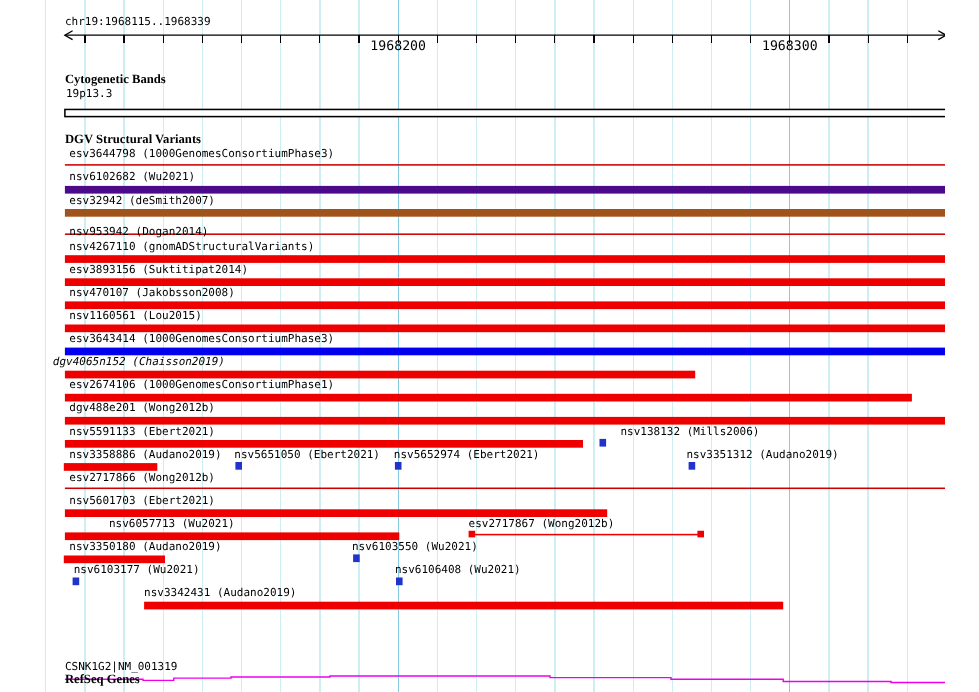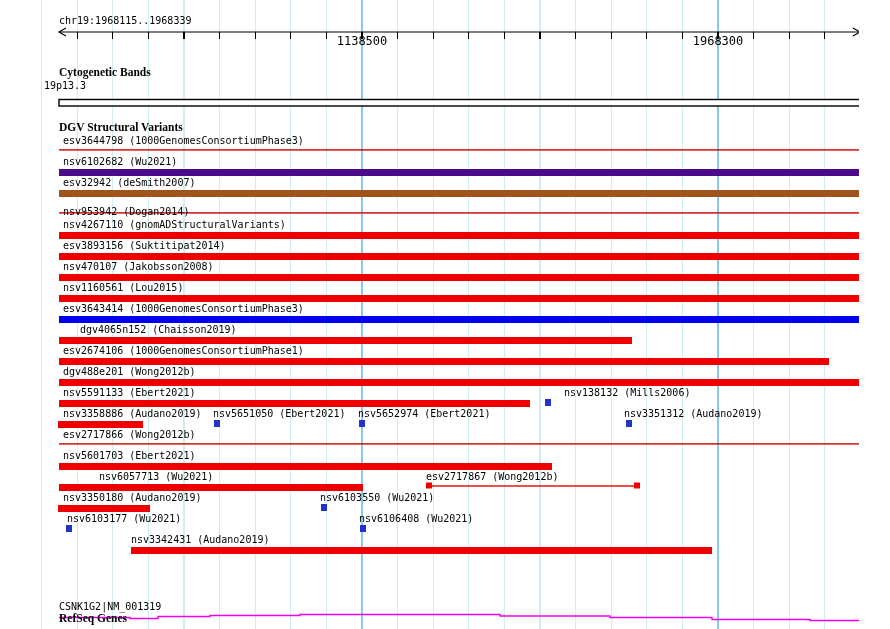--- a/index.html
+++ b/index.html
@@ -96,35 +96,35 @@
       <rect x="321" y="504" width="6" height="7" fill="#2233CC"></rect>
       <rect x="66" y="525" width="6" height="7" fill="#2233CC"></rect>
       <rect x="360" y="525" width="6" height="7" fill="#2233CC"></rect>
       <rect x="131" y="547" width="581" height="7" fill="#EE0000"></rect>
       <polyline points="59,617.5 130,617.5 130,618.5 158,618.5 158,616.5 210,616.5 210,615.5 300,615.5 300,614.5 500,614.5 500,616 610,616 610,617.5 712,617.5 712,619.5 810,619.5 810,620.5 860,620.5" fill="none" stroke="#EE00EE" stroke-width="1.3"></polyline>
     </svg>
 
   <div class="txt" style="left:59px;top:15px;">chr19:1968115..1968339</div>
 
   <div class="txt heading" style="left:59px;top:66px;">Cytogenetic Bands</div>
-  <div class="txt" style="left:44px;top:80px;">19p13.3</div>
+  <div class="txt" style="left:60px;top:80px;">19p13.3</div>
 
   <div class="txt heading" style="left:59px;top:121px;">DGV Structural Variants</div>
 
   <div id="labels">
       <div class="track-label" style="left: 63px; top: 135px;">esv3644798 (1000GenomesConsortiumPhase3)</div>
       <div class="track-label" style="left: 63px; top: 156px;">nsv6102682 (Wu2021)</div>
       <div class="track-label" style="left: 63px; top: 177px;">esv32942 (deSmith2007)</div>
       <div class="track-label" style="left: 63px; top: 206px;">nsv953942 (Dogan2014)</div>
       <div class="track-label" style="left: 63px; top: 219px;">nsv4267110 (gnomADStructuralVariants)</div>
       <div class="track-label" style="left: 63px; top: 240px;">esv3893156 (Suktitipat2014)</div>
       <div class="track-label" style="left: 63px; top: 261px;">nsv470107 (Jakobsson2008)</div>
       <div class="track-label" style="left: 63px; top: 282px;">nsv1160561 (Lou2015)</div>
       <div class="track-label" style="left: 63px; top: 303px;">esv3643414 (1000GenomesConsortiumPhase3)</div>
-      <div class="track-label" style="left: 80px; top: 324px;">dgv4065n152 (Chaisson2019)</div>
+      <div class="track-label" style="left: 48px; top: 324px; font-style: italic;">dgv4065n152 (Chaisson2019)</div>
       <div class="track-label" style="left: 63px; top: 345px;">esv2674106 (1000GenomesConsortiumPhase1)</div>
       <div class="track-label" style="left: 63px; top: 366px;">dgv488e201 (Wong2012b)</div>
       <div class="track-label" style="left: 63px; top: 387px;">nsv5591133 (Ebert2021)</div>
       <div class="track-label" style="left: 544px; top: 387px; margin-left: 20px;">nsv138132 (Mills2006)</div>
       <div class="track-label" style="left: 63px; top: 408px;">nsv3358886 (Audano2019)</div>
       <div class="track-label" style="left: 213px; top: 408px;">nsv5651050 (Ebert2021)</div>
       <div class="track-label" style="left: 358px; top: 408px;">nsv5652974 (Ebert2021)</div>
       <div class="track-label" style="left: 624px; top: 408px;">nsv3351312 (Audano2019)</div>
       <div class="track-label" style="left: 63px; top: 429px;">esv2717866 (Wong2012b)</div>
       <div class="track-label" style="left: 63px; top: 450px;">nsv5601703 (Ebert2021)</div>
@@ -132,15 +132,15 @@
       <div class="track-label" style="left: 426px; top: 471px;">esv2717867 (Wong2012b)</div>
       <div class="track-label" style="left: 63px; top: 492px;">nsv3350180 (Audano2019)</div>
       <div class="track-label" style="left: 320px; top: 492px;">nsv6103550 (Wu2021)</div>
       <div class="track-label" style="left: 67px; top: 513px;">nsv6103177 (Wu2021)</div>
       <div class="track-label" style="left: 359px; top: 513px;">nsv6106408 (Wu2021)</div>
       <div class="track-label" style="left: 131px; top: 534px;">nsv3342431 (Audano2019)</div>
     </div>
 
   <div class="txt heading" style="left:59px;top:588px;margin-top:24px;">RefSeq Genes</div>
   <div class="txt" style="left:59px;top:601px;">CSNK1G2|NM_001319</div>
-<div class="txt ruler-num" style="left: 332px; top: 35px;">1138500</div>
+<div class="txt ruler-num" style="left: 332px; top: 35px;">1968200</div>
     <div class="txt ruler-num" style="left: 688px; top: 35px;">1968300</div>
   </div>
 
 </body></html>

